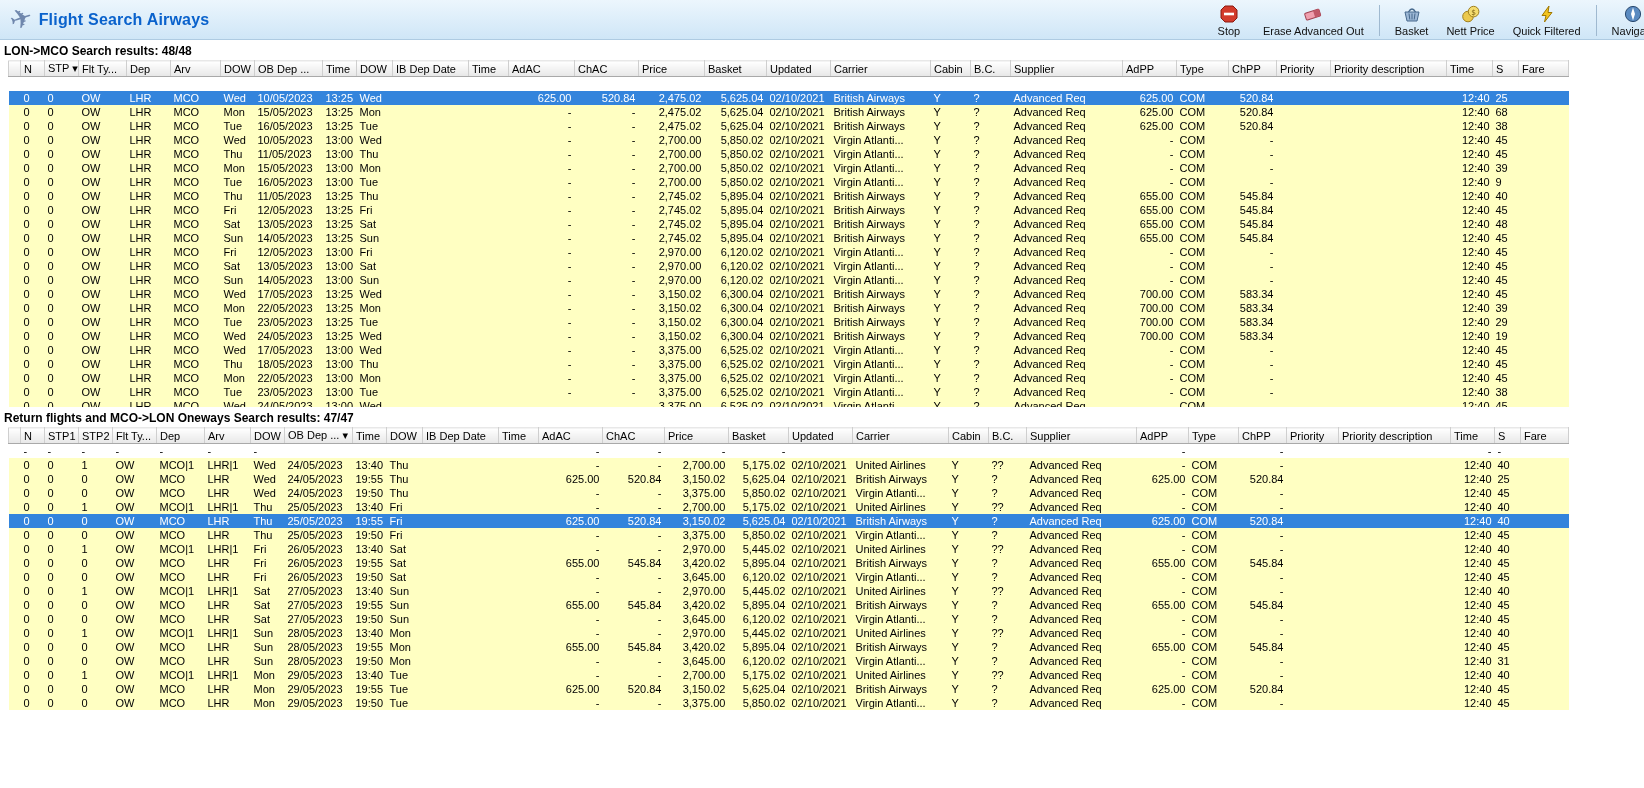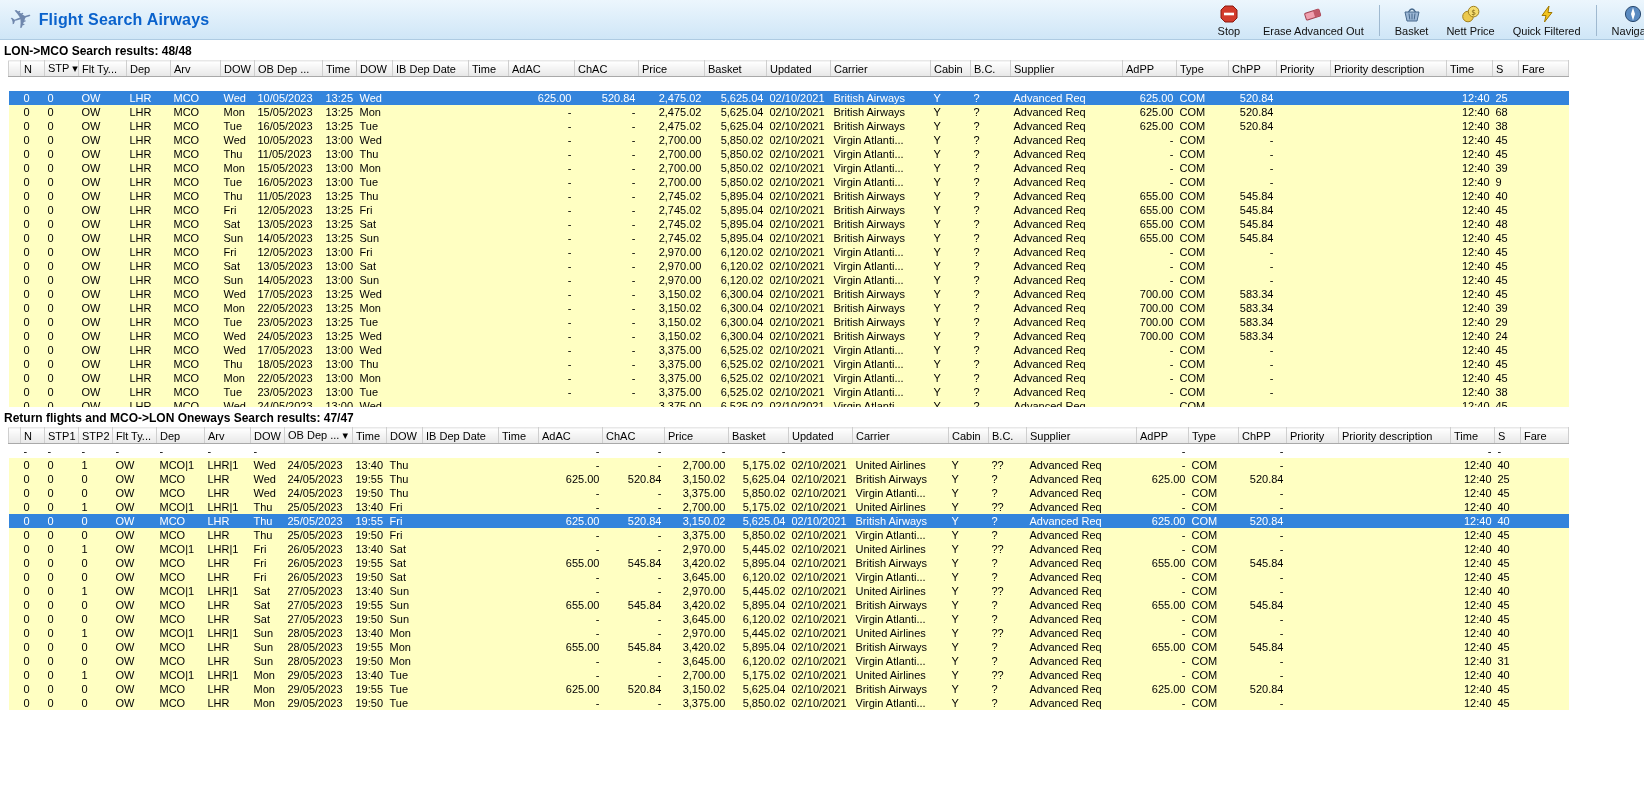--- a/index.html
+++ b/index.html
@@ -765,21 +765,21 @@
           <td>British Airways</td>
           <td>Y</td>
           <td>?</td>
           <td>Advanced Req</td>
           <td class="r">700.00</td>
           <td>COM</td>
           <td class="r">583.34</td>
           <td></td>
           <td></td>
           <td class="r">12:40</td>
-          <td>24</td>
+          <td>19</td>
           <td></td>
         </tr>
         <tr>
           <td></td>
           <td>0</td>
           <td>0</td>
           <td>OW</td>
           <td>LHR</td>
           <td>MCO</td>
           <td>Wed</td>

